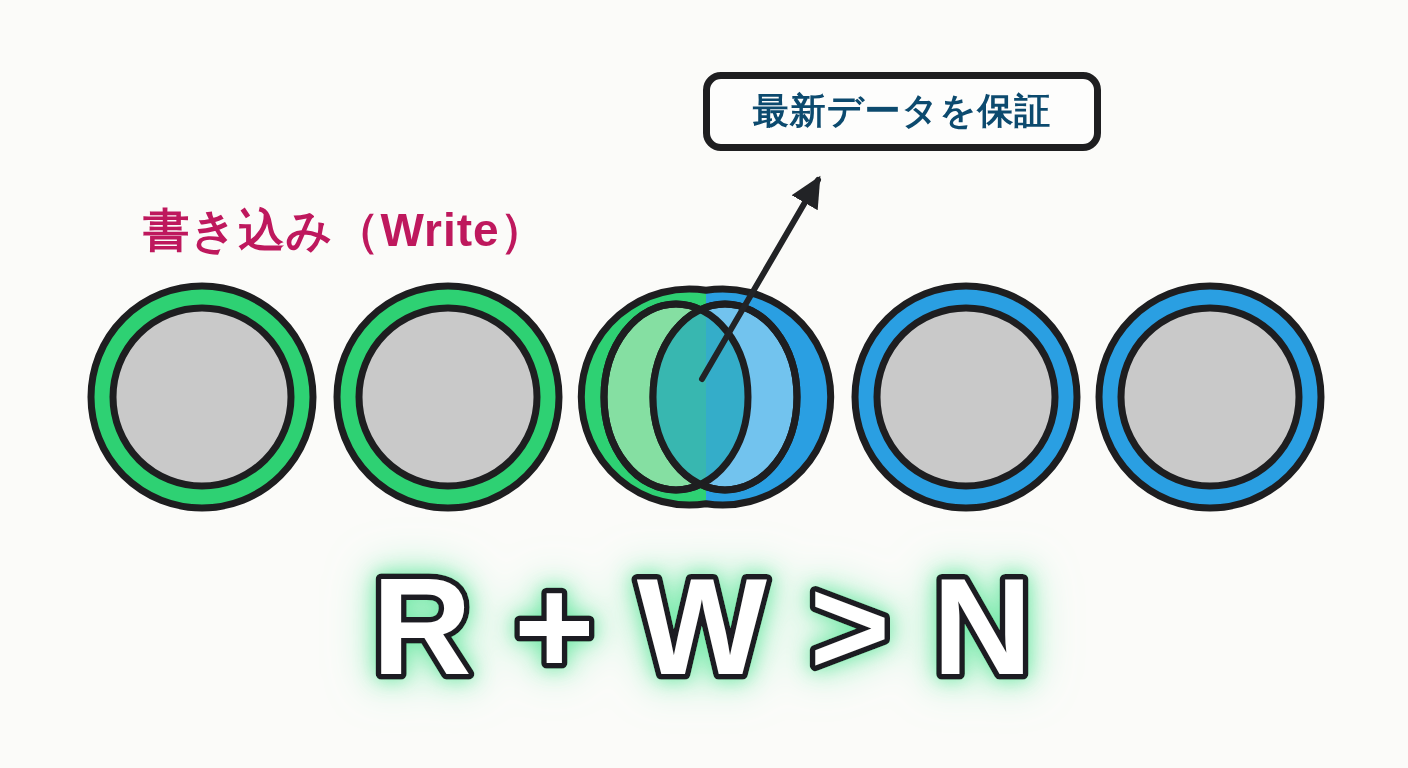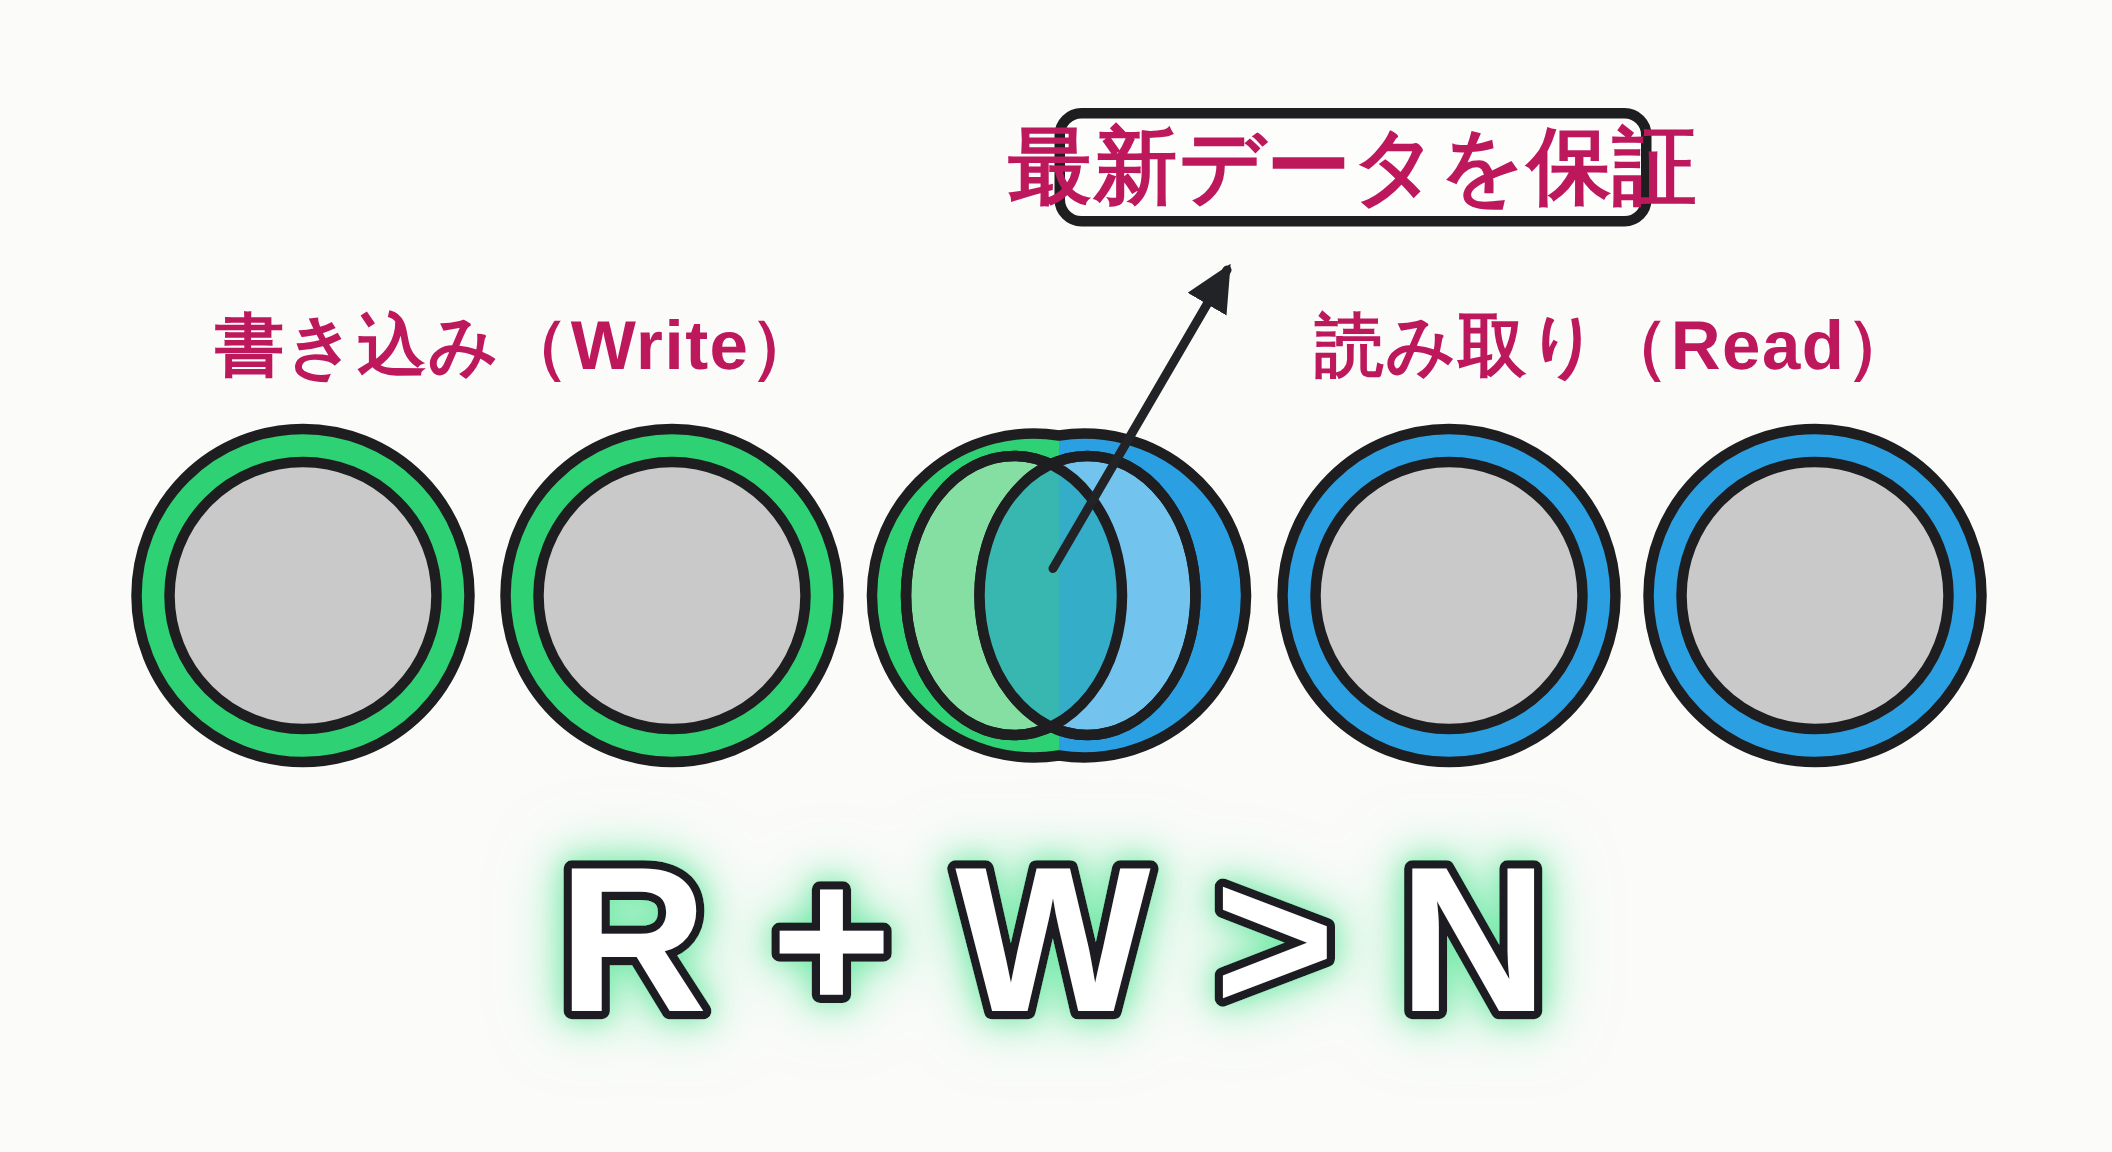--- a/index.html
+++ b/index.html
@@ -29,23 +29,23 @@
     box-sizing: border-box;
     background: #fdfdfc;
     border: 7px solid #1e1e20;
     border-radius: 18px;
     display: flex;
     align-items: center;
     justify-content: center;
     z-index: 3;
   }
   .callout-text {
-    font-size: 56px;
+    font-size: 36px;
     font-weight: 700;
-    color: #be185d;
+    color: #0c4a6e;
     letter-spacing: 1px;
     white-space: nowrap;
   }
   
   .jp-label {
     position: absolute;
     top: 200px;
     transform: translateX(-50%);
     font-size: 46px;
     font-weight: 700;
@@ -76,21 +76,20 @@
 </head>
 <body>
 
 <div class="stage">
 
   <div class="callout">
     <span class="callout-text">最新データを保証</span>
   </div>
 
   <div class="jp-label write">書き込み（Write）</div>
-  <div class="jp-label read">読み取り（Read）</div>
 
   <svg class="gfx-layer" viewBox="0 0 1408 768" width="1408" height="768">
     <defs>
       <clipPath id="clipRightHalfUnion">
         <rect x="706" y="170" width="320" height="450"></rect>
       </clipPath>
       <clipPath id="clipLensLeftEllipse">
         <ellipse cx="676" cy="397" rx="72" ry="93"></ellipse>
       </clipPath>
       <clipPath id="clipLensRightHalf">

